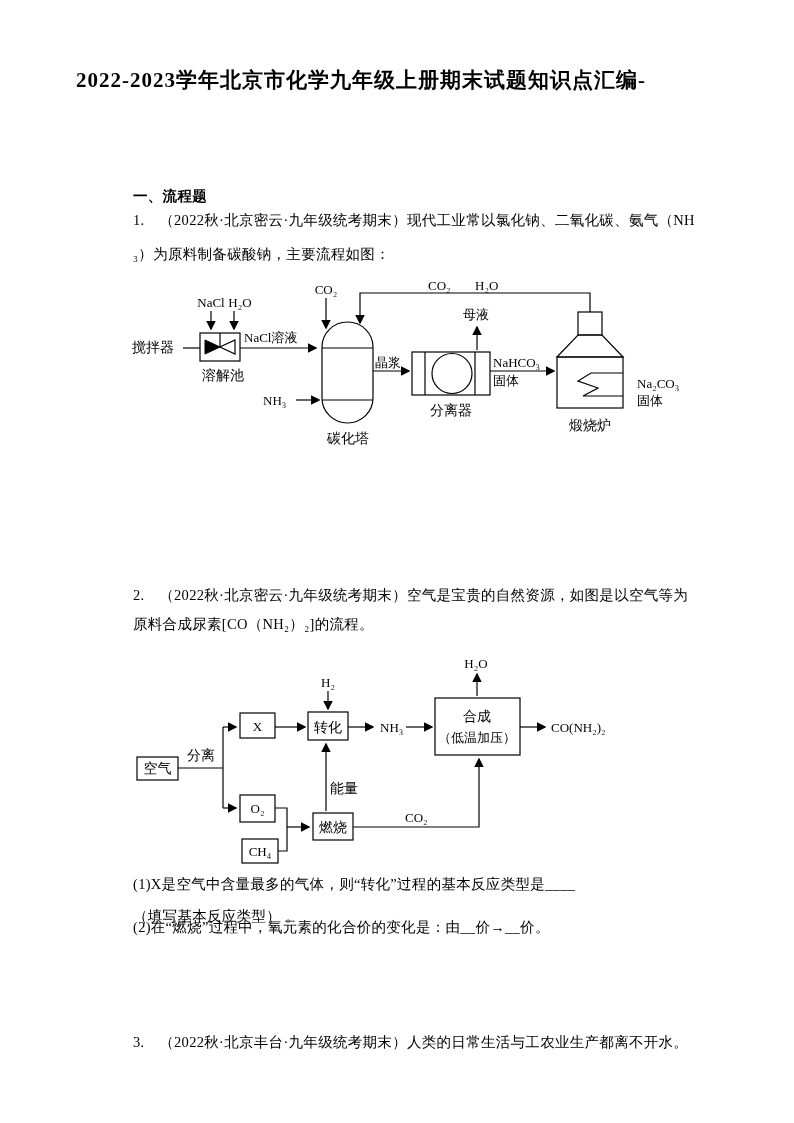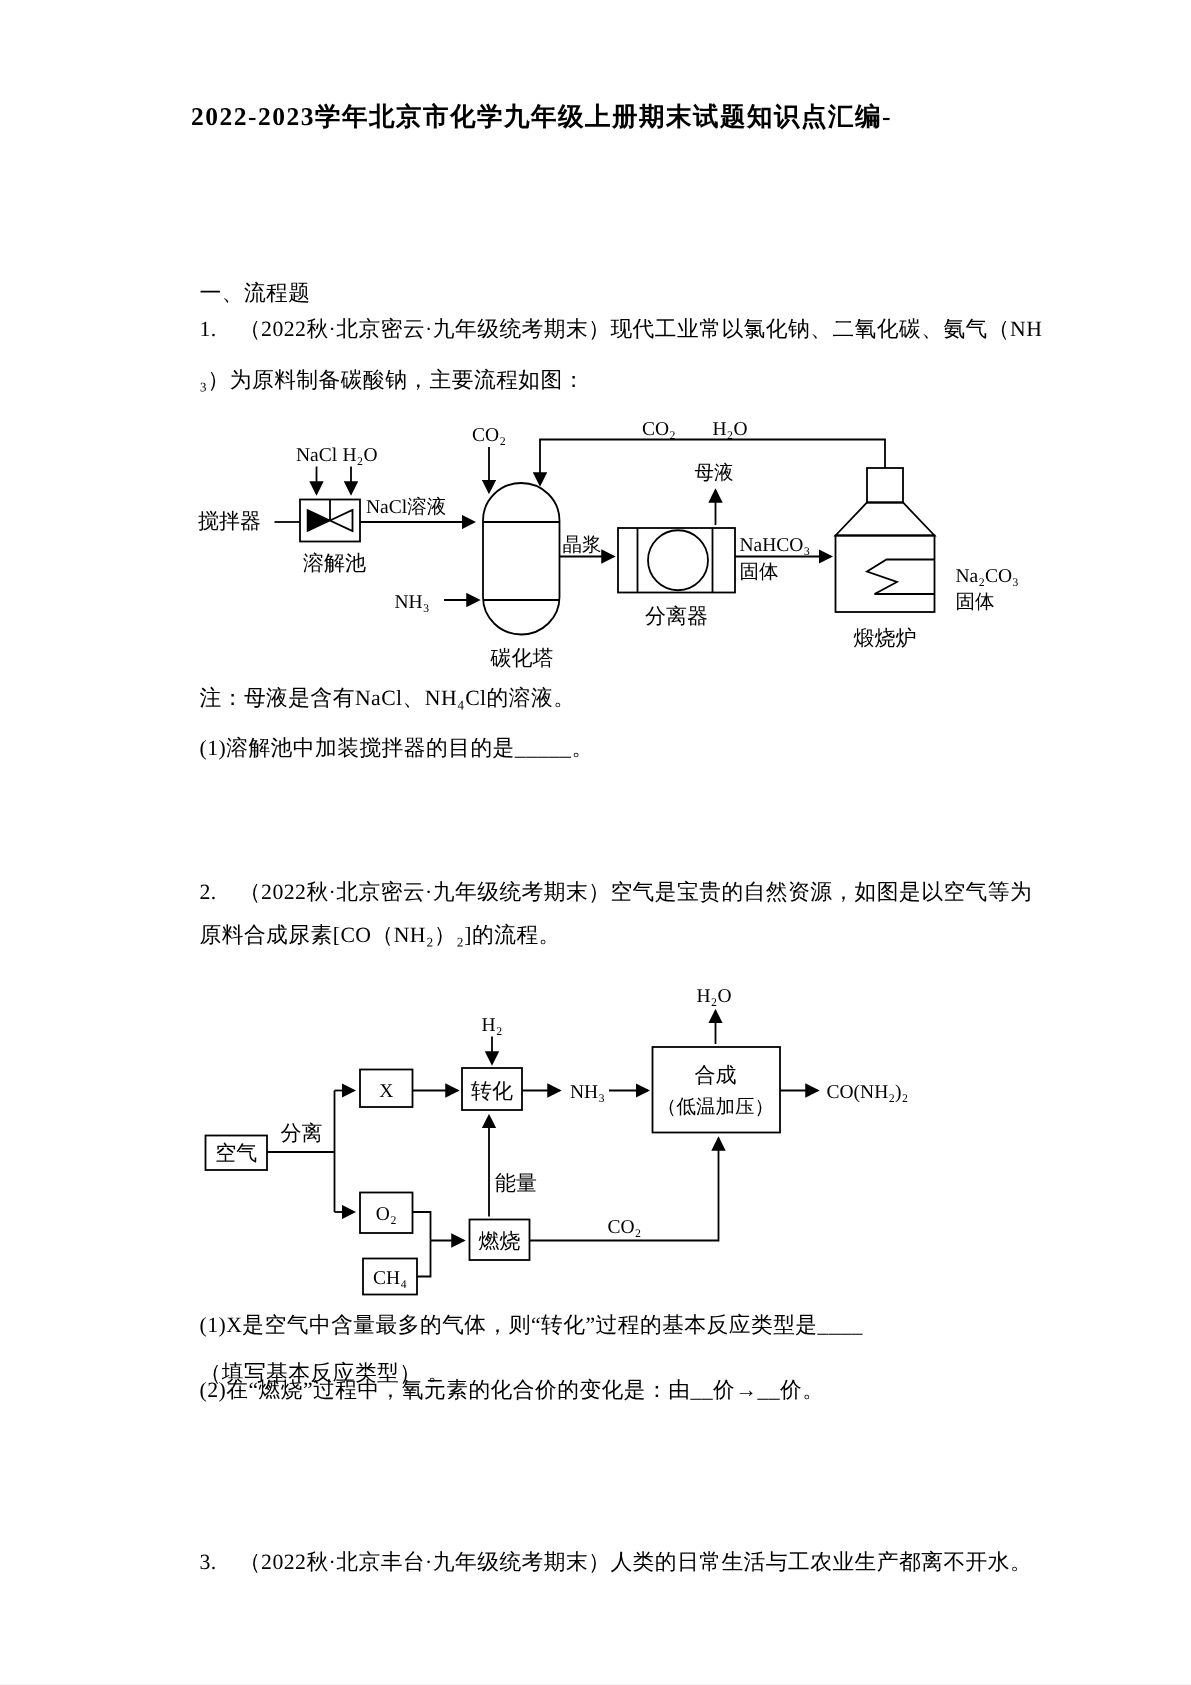--- a/index.html
+++ b/index.html
@@ -9,32 +9,32 @@
     background:#ffffff;
     margin:0 auto;
     font-family:"Liberation Serif","DejaVu Serif",serif;
     color:#000;
     overflow:hidden;
   }
   .title-line{
     position:absolute;left:0;width:722px;
     text-align:center;
     font-weight:bold;
-    font-size:17px;
+    font-size:21px;
     letter-spacing:1px;
     white-space:pre;
   }
   .line{
     position:absolute;left:133px;
     font-size:14.5px;
     line-height:20px;
     white-space:pre;
     letter-spacing:0.3px;
   }
-  .bold{font-weight:normal;}
+  .bold{font-weight:bold;}
   svg.diag{position:absolute;overflow:visible;}
   svg.diag text{fill:#000;font-family:"Liberation Serif","DejaVu Serif",serif;}
   svg.diag .cjk{font-size:14px;}
   svg.diag .cjk-s{font-size:13px;}
   svg.diag .chem{font-size:13px;}
   svg.diag .shape{fill:none;stroke:#000;stroke-width:1.2;}
   svg.diag .wire{fill:none;stroke:#000;stroke-width:1.2;}
   svg.diag .solid{fill:#000;stroke:#000;stroke-width:1;}
 </style>
 </head>
@@ -103,22 +103,20 @@
 
     <rect class="shape" x="448" y="34" width="24" height="23"></rect>
     <polygon class="shape" points="448,57 472,57 493,79 427,79"></polygon>
     <rect class="shape" x="427" y="79" width="66" height="51"></rect>
     <polyline class="wire" points="493,95 461,95 448,103 468,110 453,118 493,118"></polyline>
     <text class="cjk" x="460" y="152" text-anchor="middle">煅烧炉</text>
     <text class="chem" x="507" y="110">Na₂CO₃</text>
     <text class="cjk-s" x="507" y="127">固体</text>
   </svg>
 
-  <div class="line" style="top:456px">注：母液是含有NaCl、NH₄Cl的溶液。</div>
-  <div class="line" style="top:489px">(1)溶解池中加装搅拌器的目的是_____。</div>
 
   <div class="line" style="top:585px">2.　（2022秋·北京密云·九年级统考期末）空气是宝贵的自然资源，如图是以空气等为</div>
   <div class="line" style="top:614px">原料合成尿素[CO（NH₂）₂]的流程。</div>
 
   <svg class="diag" style="left:130px;top:652px" width="570" height="218" viewBox="0 0 570 218">
     <defs>
       <marker id="ah2" viewBox="0 0 10 10" refX="8.5" refY="5" markerWidth="8" markerHeight="8" orient="auto-start-reverse">
         <path d="M0,0 L10,5 L0,10 Z" fill="#000"></path>
       </marker>
     </defs>

